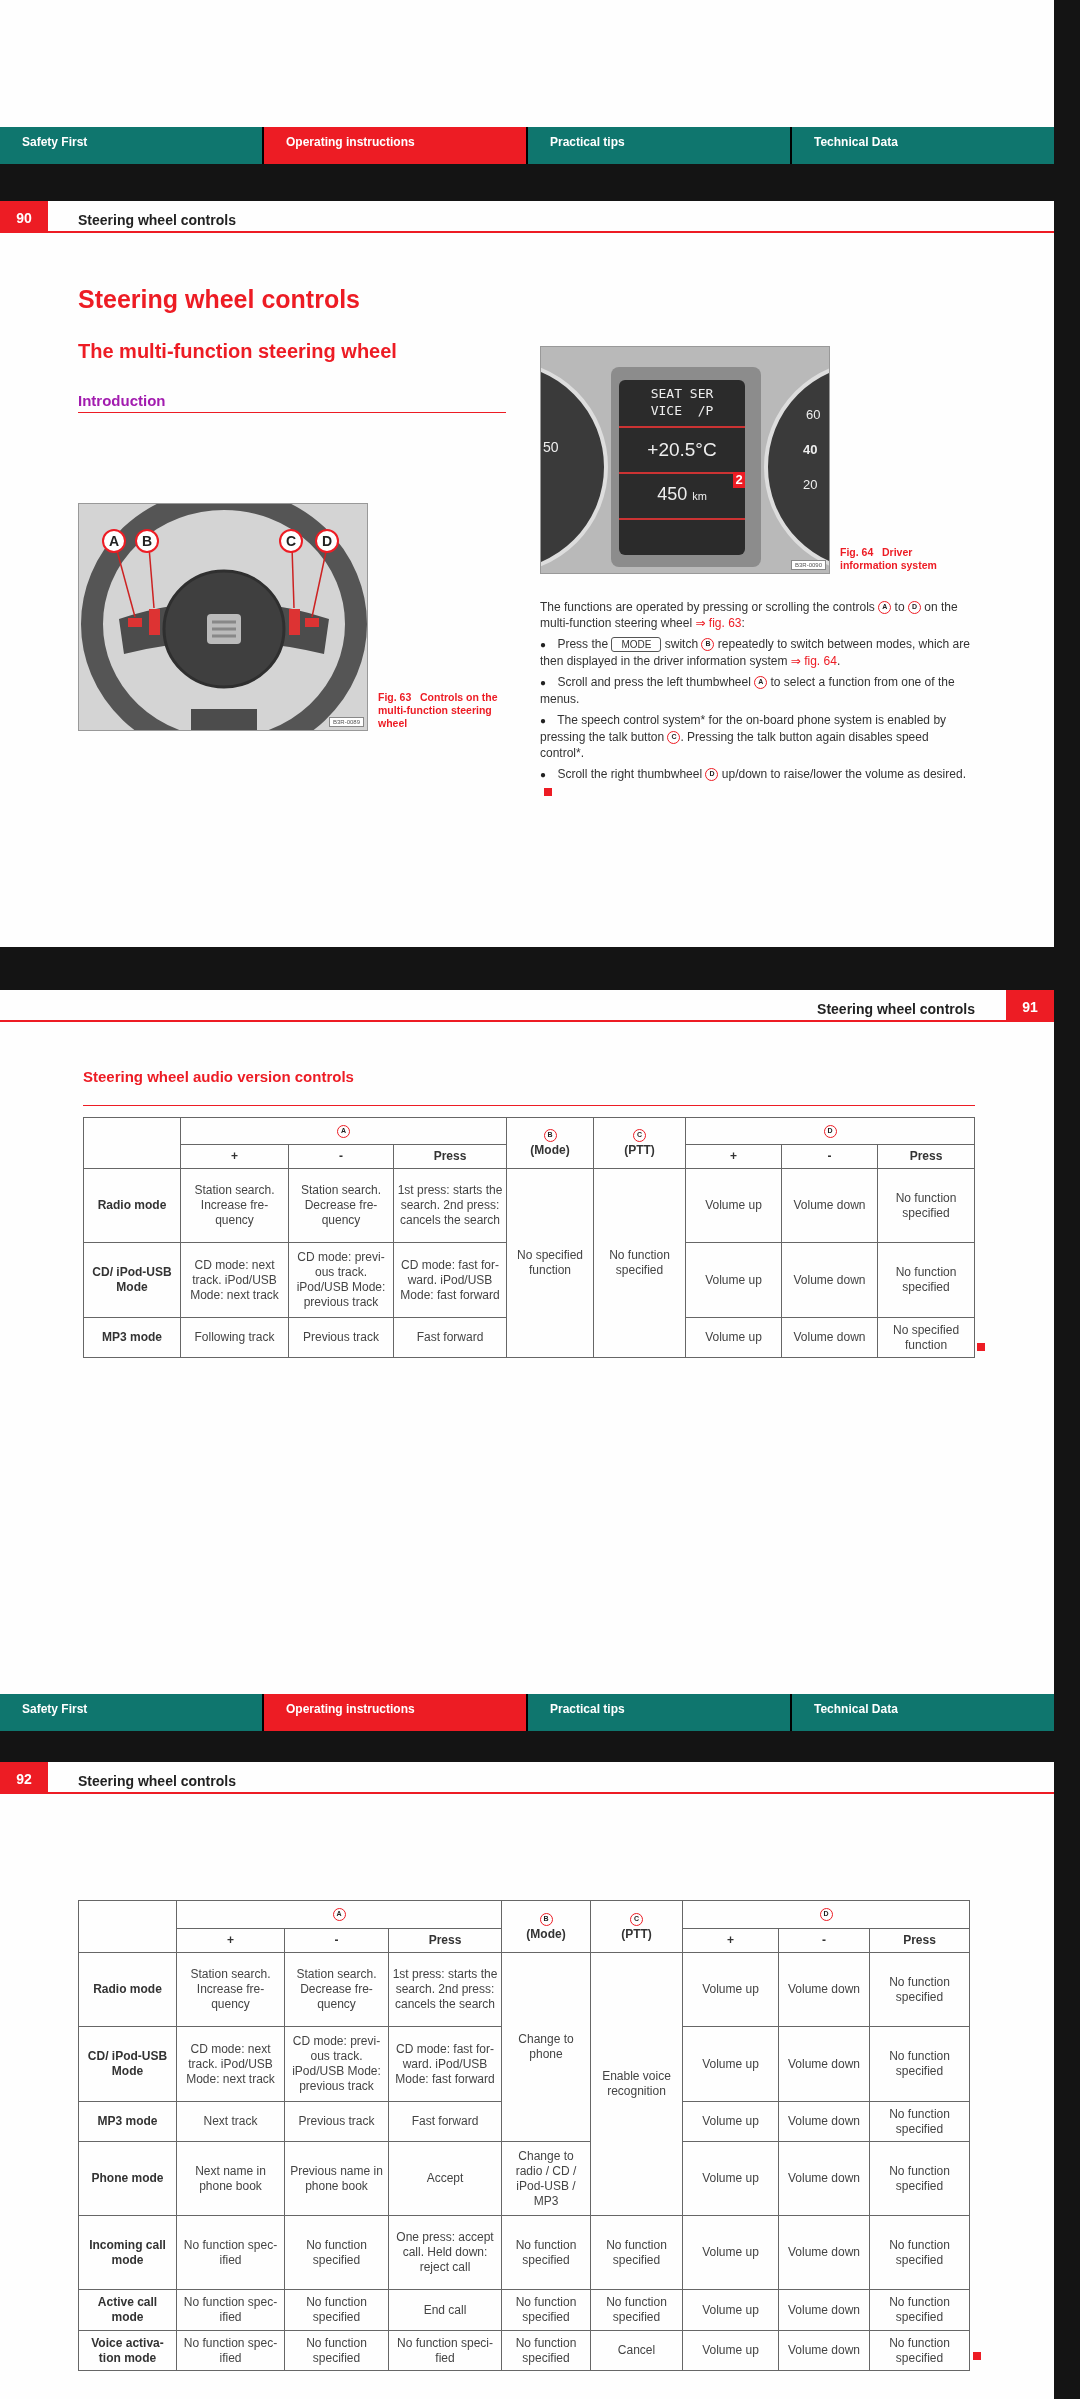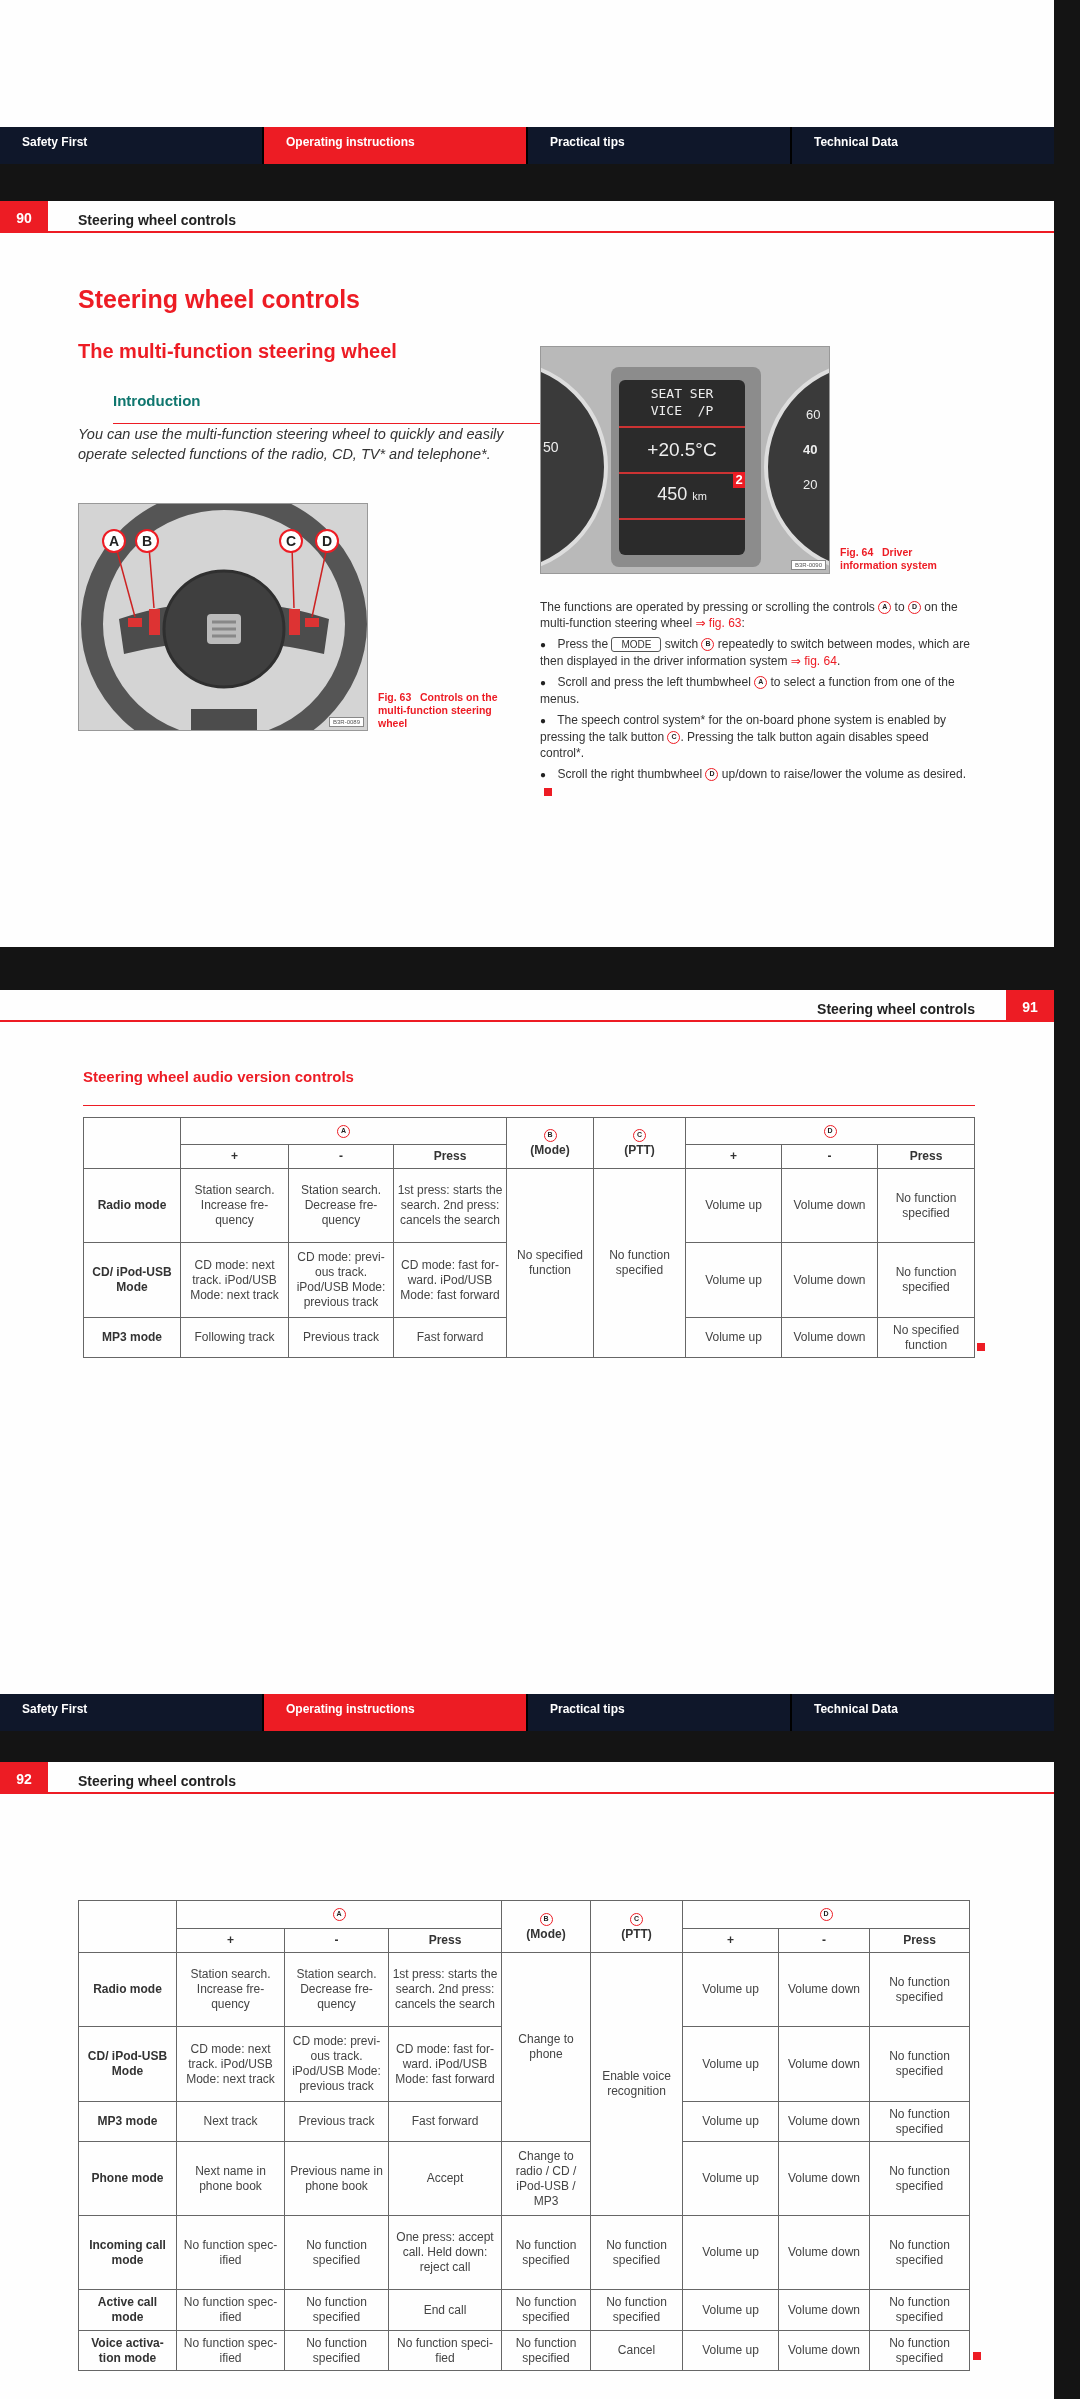--- a/index.html
+++ b/index.html
@@ -5,35 +5,35 @@
   * { box-sizing: border-box; margin: 0; padding: 0; }
   html, body { width: 1080px; height: 2399px; background: #141414; overflow: hidden; }
   body { position: relative; font-family: "Liberation Sans", "DejaVu Sans", sans-serif; color: #333; }
 
   .page { position: absolute; left: 0; width: 1054px; background: #fefefe; overflow: hidden; }
   .page1 { top: 0; height: 947px; }
   .page2 { top: 990px; height: 706px; }
   .page3 { top: 1762px; height: 637px; }
 
   
-  .tabbar { position: absolute; left: 0; width: 1054px; height: 37px; display: flex; background: #0f172a; }
+  .tabbar { position: absolute; left: 0; width: 1054px; height: 37px; display: flex; background: #0f766e; }
   .tab { flex: 1; height: 37px; padding: 8px 0 0 22px; font-size: 12px; font-weight: bold; color: #fff; border-left: 2px solid #000000; }
   .tab:first-child { border-left: none; }
   .tab.active { background: #ed1c24; }
 
   
   .runhead { position: absolute; left: 0; width: 1054px; height: 32px; }
   .runhead .pnum { position: absolute; top: 0; width: 48px; height: 32px; background: #ed1c24; color: #fff; font-weight: bold; font-size: 14px; padding-top: 9px; text-align: center; }
   .runhead .rtitle { position: absolute; top: 11px; font-weight: bold; font-size: 14px; color: #222; }
   .runhead .rline { position: absolute; left: 0; right: 0; bottom: 0; height: 2px; background: #ed1c24; }
 
   .red { color: #ed1c24; }
   .h1 { position: absolute; font-size: 25px; font-weight: bold; color: #ed1c24; }
   .h2 { position: absolute; font-size: 20px; font-weight: bold; color: #ed1c24; }
-  .h3 { position: absolute; font-size: 15px; font-weight: bold; color: #0f766e; border-bottom: 1px solid #ed1c24; padding-bottom: 14px; margin-left: 35px; }
+  .h3 { position: absolute; font-size: 15px; font-weight: bold; color: #a21caf; border-bottom: 1px solid #ed1c24; padding-bottom: 3px; }
   .intro { position: absolute; font-style: italic; font-size: 14.5px; line-height: 20px; color: #333; }
 
   .figure { position: absolute; border: 1px solid #999; background: #cfcfcf; overflow: hidden; }
   .figcap { position: absolute; font-size: 10.5px; font-weight: bold; color: #ed1c24; line-height: 13px; }
 
   .bodytext { position: absolute; font-size: 12px; line-height: 16px; color: #333; }
   .bodytext p { margin-bottom: 5px; }
   .bullet::before { content: "\25CF"; font-size: 10px; margin-right: 8px; color: #222; }
   .circ { display: inline-block; width: 15px; height: 15px; border: 1.5px solid #ed1c24; border-radius: 50%; font-size: 9px; font-weight: bold; text-align: center; line-height: 12px; color: #222; vertical-align: middle; }
   .circ.sm { width: 13px; height: 13px; font-size: 7px; line-height: 10px; }
@@ -66,21 +66,20 @@
 
   <div class="runhead" style="top:201px;">
     <div class="pnum" style="left:0;">90</div>
     <div class="rtitle" style="left:78px;">Steering wheel controls</div>
     <div class="rline"></div>
   </div>
 
   <div class="h1" style="left:78px;top:285px;">Steering wheel controls</div>
   <div class="h2" style="left:78px;top:340px;">The multi-function steering wheel</div>
   <div class="h3" style="left:78px;top:392px;width:428px;">Introduction</div>
-  <div class="intro" style="left:78px;top:424px;width:430px;">You can use the multi-function steering wheel to quickly and easily operate selected functions of the radio, CD, TV* and telephone*.</div>
 
   <div class="figure" style="left:78px;top:503px;width:290px;height:228px;background:#d4d4d4;">
     <svg width="290" height="228" viewBox="0 0 290 228">
       <ellipse cx="145" cy="120" rx="132" ry="125" fill="none" stroke="#555" stroke-width="22"></ellipse>
       <path d="M40 115 Q145 80 250 115 L245 150 Q145 125 45 150 Z" fill="#4c4c4c"></path>
       <rect x="112" y="205" width="66" height="30" fill="#4c4c4c"></rect>
       <ellipse cx="145" cy="125" rx="60" ry="58" fill="#3f3f3f" stroke="#2f2f2f" stroke-width="3"></ellipse>
       <rect x="128" y="110" width="34" height="30" rx="4" fill="#bbb"></rect>
       <path d="M133 118 h24 M133 125 h24 M133 132 h24" stroke="#888" stroke-width="3"></path>
       <rect x="49" y="114" width="14" height="9" fill="#d33"></rect>

